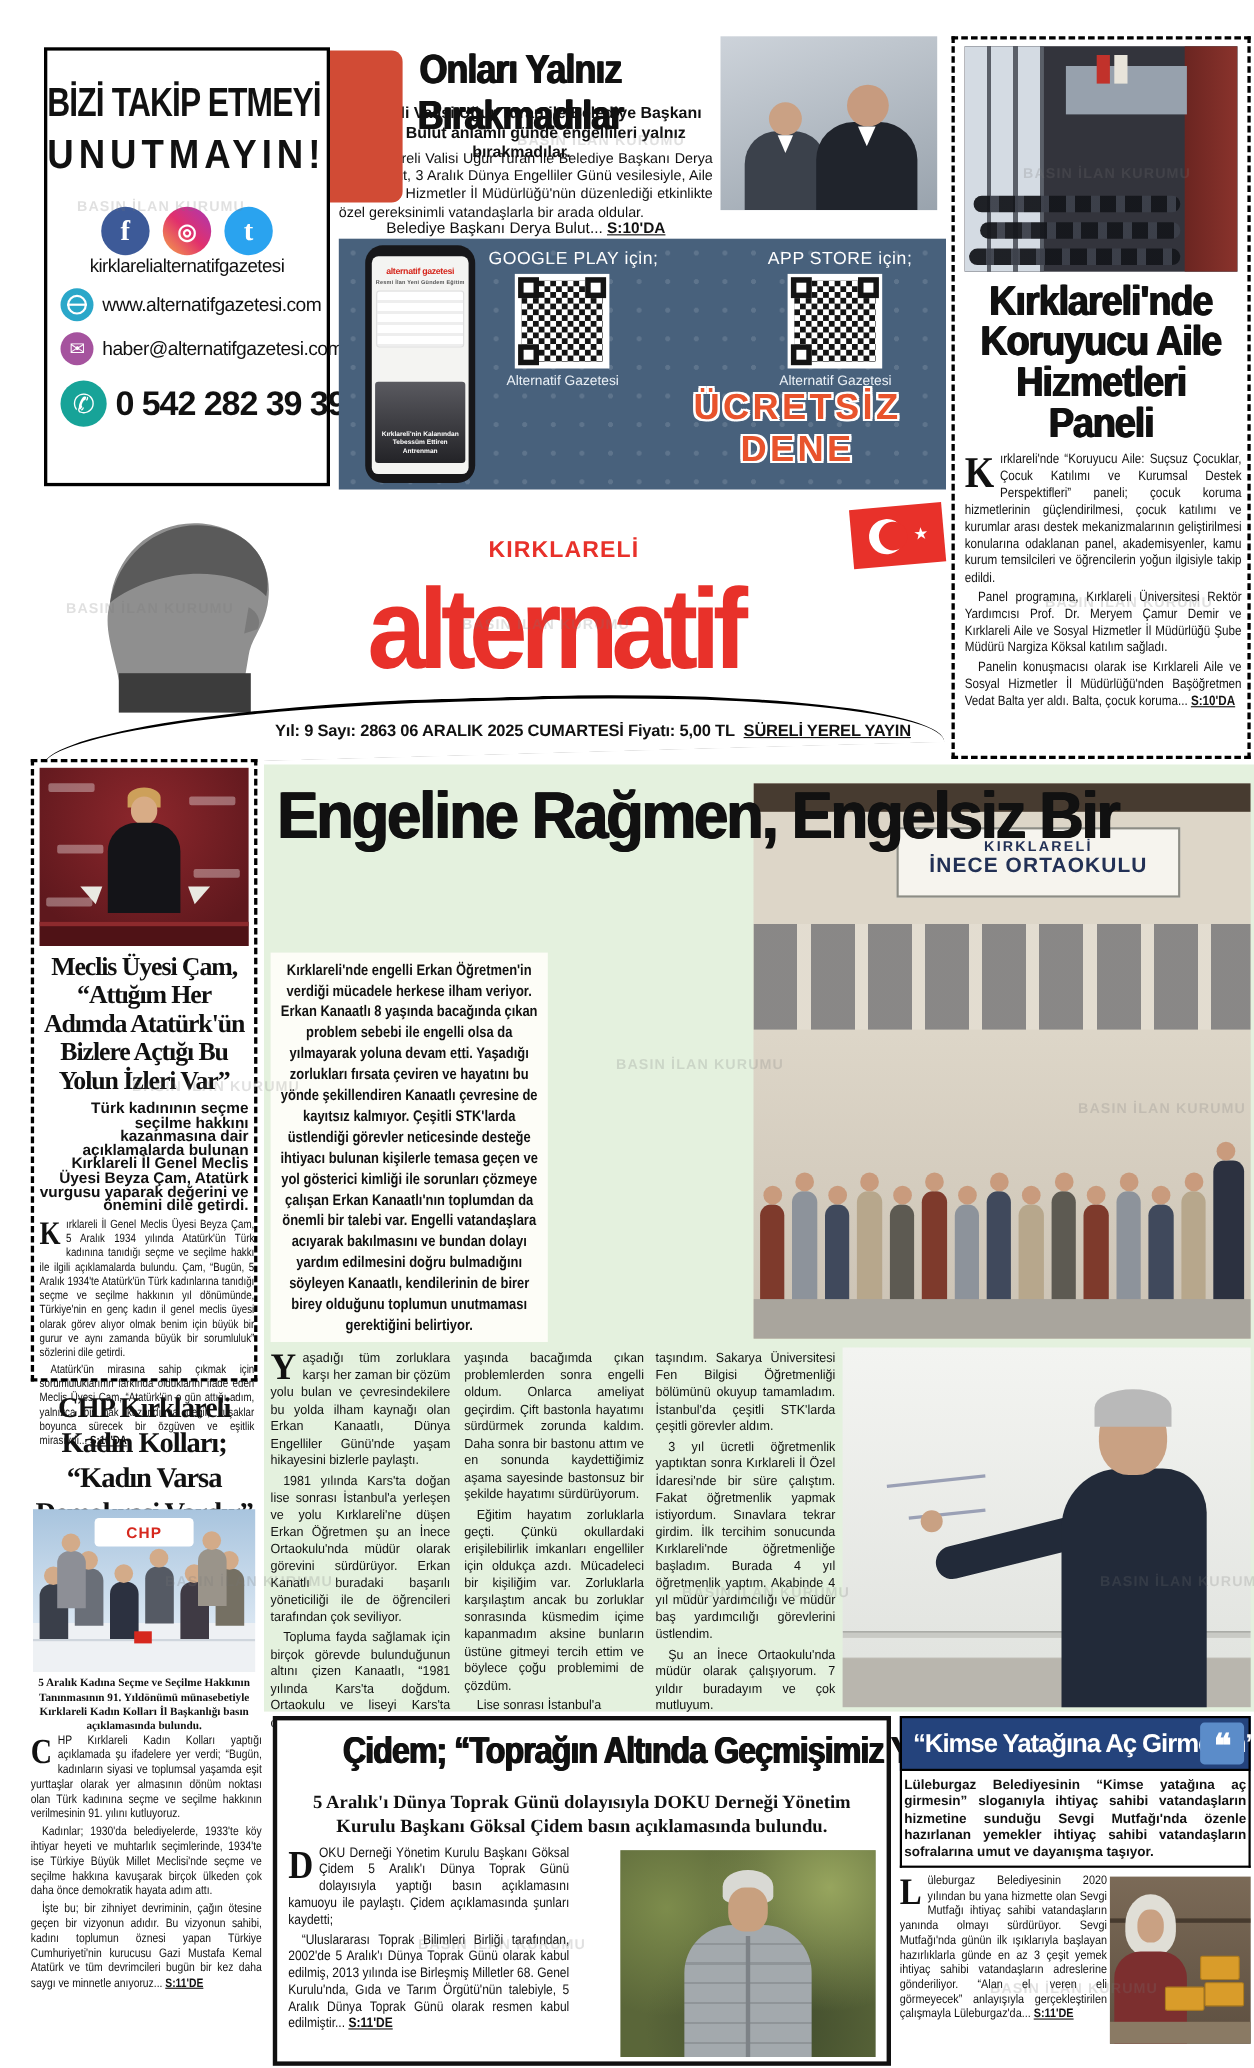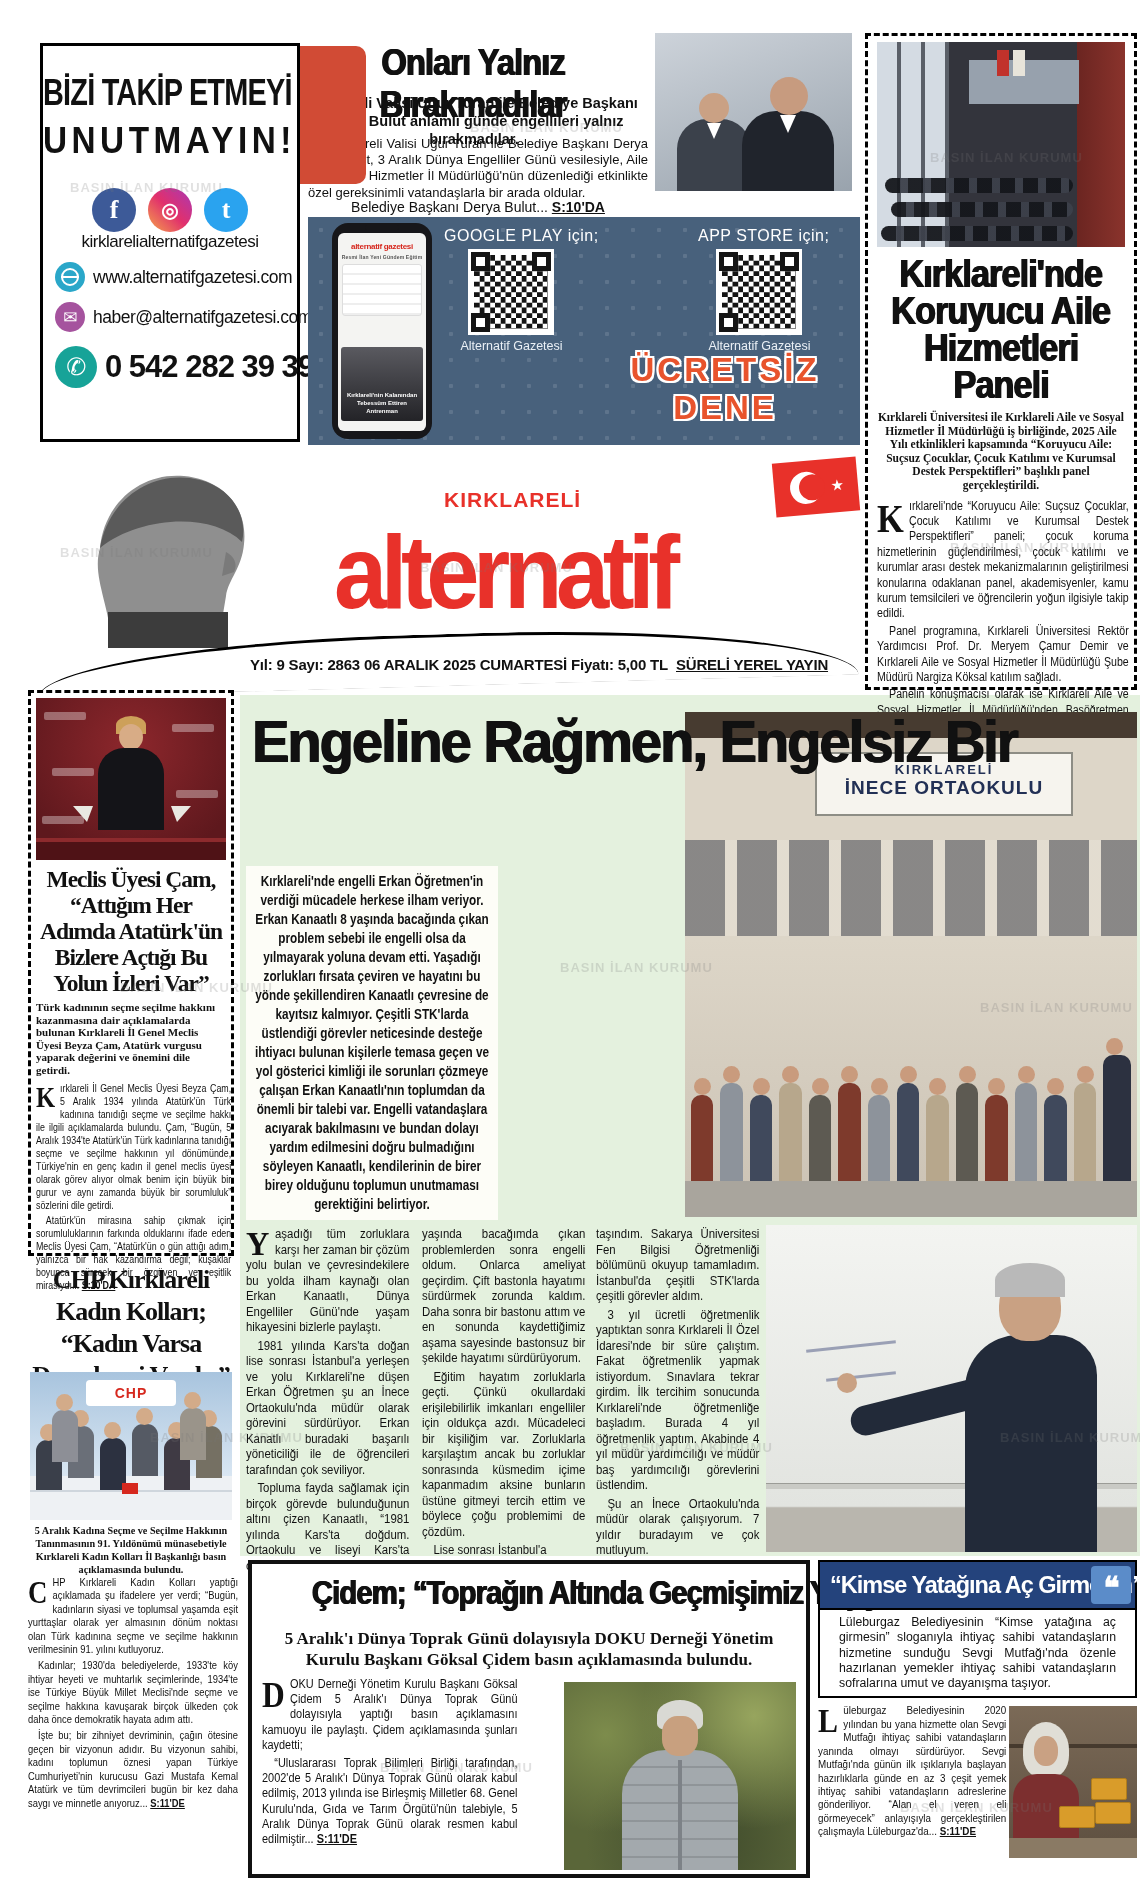--- a/index.html
+++ b/index.html
@@ -152,21 +152,21 @@
   .photo-podium{position:relative;width:100%;height:162px;background:radial-gradient(circle at 50% 30%,#8d272c,#5e181d 80%);overflow:hidden}
   .pd-chip{position:absolute;width:42px;height:8px;background:rgba(255,255,255,.35);border-radius:2px}
   .pd-head{position:absolute;left:50%;top:26px;width:24px;height:26px;margin-left:-12px;border-radius:50%;background:#d8ac86}
   .pd-hair{position:absolute;left:50%;top:18px;width:30px;height:18px;margin-left:-15px;border-radius:50% 50% 0 0;background:#cda05a}
   .pd-body{position:absolute;left:50%;top:50px;width:66px;height:82px;margin-left:-33px;background:#141418;border-radius:26px 26px 0 0}
   .pd-pap1{position:absolute;left:50%;top:108px;margin-left:-58px;border-top:16px solid #e9e9e2;border-left:14px solid transparent;border-right:6px solid transparent}
   .pd-pap2{position:absolute;left:50%;top:108px;margin-left:40px;border-top:16px solid #e9e9e2;border-left:6px solid transparent;border-right:14px solid transparent}
   .pd-podium{position:absolute;left:0;right:0;bottom:0;height:22px;background:#4f1216;border-top:4px solid #8d2a2d}
   .mc-head{font-family:"Liberation Serif",serif;font-weight:bold;text-align:center;font-size:23.5px;line-height:26px;
            letter-spacing:-1px;margin-top:6px}
-  .mc-sub{text-align:left;font-weight:bold;font-size:11px;line-height:12.6px;margin-top:5px;font-family:Liberation Serif, serif}
+  .mc-sub{text-align:right;font-weight:bold;font-size:14px;line-height:12.6px;margin-top:5px;font-family:Liberation Sans, sans-serif}
   .mc-body{margin-top:5px;width:238px;transform:scaleX(.82);transform-origin:left top;font-size:10.8px;line-height:13px}
   .mc-body p{text-align:justify}
   .mc-body p+p{text-indent:12px;margin-top:2px}
 
   
   .chp-head{left:26px;top:1264px;width:210px;text-align:center;font-family:"Liberation Serif",serif;font-weight:bold;
             font-size:26px;line-height:32px;letter-spacing:-1px;z-index:3}
   .photo-chp{left:30px;top:1372px;width:202px;height:148px;background:linear-gradient(180deg,#a8c4de,#d9e6f2 70%,#eef1f4 70%);overflow:hidden;z-index:3}
   .chp-sign{position:absolute;left:56px;top:8px;width:90px;height:26px;background:#fff;border-radius:4px;
             text-align:center;font-weight:bold;color:#d6281e;font-size:14px;line-height:26px;letter-spacing:1px}
@@ -198,21 +198,21 @@
   .cm-jkt{position:absolute;left:50%;top:68px;width:116px;height:130px;margin-left:-58px;border-radius:44px 44px 0 0;background:#a3a9ad;
           background-image:repeating-linear-gradient(180deg,transparent 0 16px,rgba(0,0,0,.12) 16px 18px)}
   .cm-zip{position:absolute;left:50%;top:78px;width:4px;height:120px;margin-left:-2px;background:#7d8287}
 
   
   .sevgi{left:818px;top:1560px;width:319px;height:318px;z-index:5}
   .sv-head{position:relative;height:50px;background:#24437c;border:2px solid #000;color:#fff;
            display:flex;align-items:center;padding-left:10px;font-weight:bold;font-size:23.5px;letter-spacing:-1px;white-space:nowrap}
   .sv-quote{position:absolute;right:4px;top:4px;bottom:4px;width:40px;background:#5b8cc9;border-radius:4px;
             color:#fff;font-size:30px;line-height:44px;text-align:center;font-family:"Liberation Serif",serif}
-  .sv-sub{border:2px solid #000;border-top:none;padding:5px 19px;font-weight:normal;font-size:12.3px;line-height:15.3px;text-align:justify}
+  .sv-sub{border:2px solid #000;border-top:none;padding:5px 2px;font-weight:bold;font-size:12.3px;line-height:15.3px;text-align:justify}
   .sv-bodywrap{position:relative;margin-top:6px;height:166px}
   .sv-body{width:214px;transform:scaleX(.88);transform-origin:left top;font-size:11.2px;line-height:13.4px;text-align:justify}
   .photo-sevgi{position:absolute;right:0;top:2px;width:128px;height:152px;background:linear-gradient(180deg,#7b6a57,#5d4f40);overflow:hidden}
   .sg-shelf{position:absolute;left:0;right:0;top:38px;height:4px;background:#463a2e}
   .sg-scarf{position:absolute;left:14px;top:16px;width:46px;height:56px;border-radius:50% 50% 40% 40%;background:#e0ded6}
   .sg-face{position:absolute;left:25px;top:30px;width:24px;height:30px;border-radius:46%;background:#c9a183}
   .sg-body{position:absolute;left:4px;top:68px;width:66px;height:84px;border-radius:24px 24px 0 0;background:#7c2f2f}
   .sg-box{position:absolute;width:36px;height:22px;background:#d99c2a;border:1px solid #b07d1c;border-radius:2px}
   .sg-tbl{position:absolute;left:0;right:0;bottom:0;height:20px;background:#8a7a64}
 </style>
@@ -302,21 +302,20 @@
         <div class="cf-flag2"></div>
       <div class="cf-row" style="bottom:54px"></div>
       <div class="cf-row" style="bottom:30px;left:14px"></div>
       <div class="cf-row" style="bottom:6px;left:4px"></div>
     </div>
     <div class="pn-head fat">
       <div><span class="sq">Kırklareli'nde</span></div>
       <div><span class="sq">Koruyucu Aile</span></div>
       <div><span class="sq">Hizmetleri Paneli</span></div>
     </div>
-    <div class="pn-sub">Kırklareli Üniversitesi ile Kırklareli Aile ve Sosyal Hizmetler İl Müdürlüğü iş birliğinde, 2025 Aile Yılı etkinlikleri kapsamında “Koruyucu Aile: Suçsuz Çocuklar, Çocuk Katılımı ve Kurumsal Destek Perspektifleri” başlıklı panel gerçekleştirildi.</div>
     <div class="pn-body">
       <p><span class="dropcap">K</span><span>ırklareli'nde “Koruyucu Aile: Suçsuz Çocuklar, Çocuk Katılımı ve Kurumsal Destek Perspektifleri” paneli; çocuk koruma hizmetlerinin güçlendirilmesi, çocuk katılımı ve kurumlar arası destek mekanizmalarının geliştirilmesi konularına odaklanan panel, akademisyenler, kamu kurum temsilcileri ve öğrencilerin yoğun ilgisiyle takip edildi.</span></p>
       <p>Panel programına, Kırklareli Üniversitesi Rektör Yardımcısı Prof. Dr. Meryem Çamur Demir ve Kırklareli Aile ve Sosyal Hizmetler İl Müdürlüğü Şube Müdürü Nargiza Köksal katılım sağladı.</p>
       <p><span>Panelin konuşmacısı olarak ise Kırklareli Aile ve Sosyal Hizmetler İl Müdürlüğü'nden Başöğretmen Vedat Balta yer aldı. Balta, çocuk koruma...</span> <span class="pref">S:10'DA</span></p>
     </div>
   </div>
 
   <div class="abs ata">
     <svg width="292" height="196" viewBox="0 0 146 98">
       <path d="M38 96 C36 74 28 62 32 48 C34 26 52 10 74 12 C94 14 106 28 104 46 C103 58 96 64 95 72 L93 84 C80 92 52 96 38 96 Z" fill="#8f8f8f"></path>

